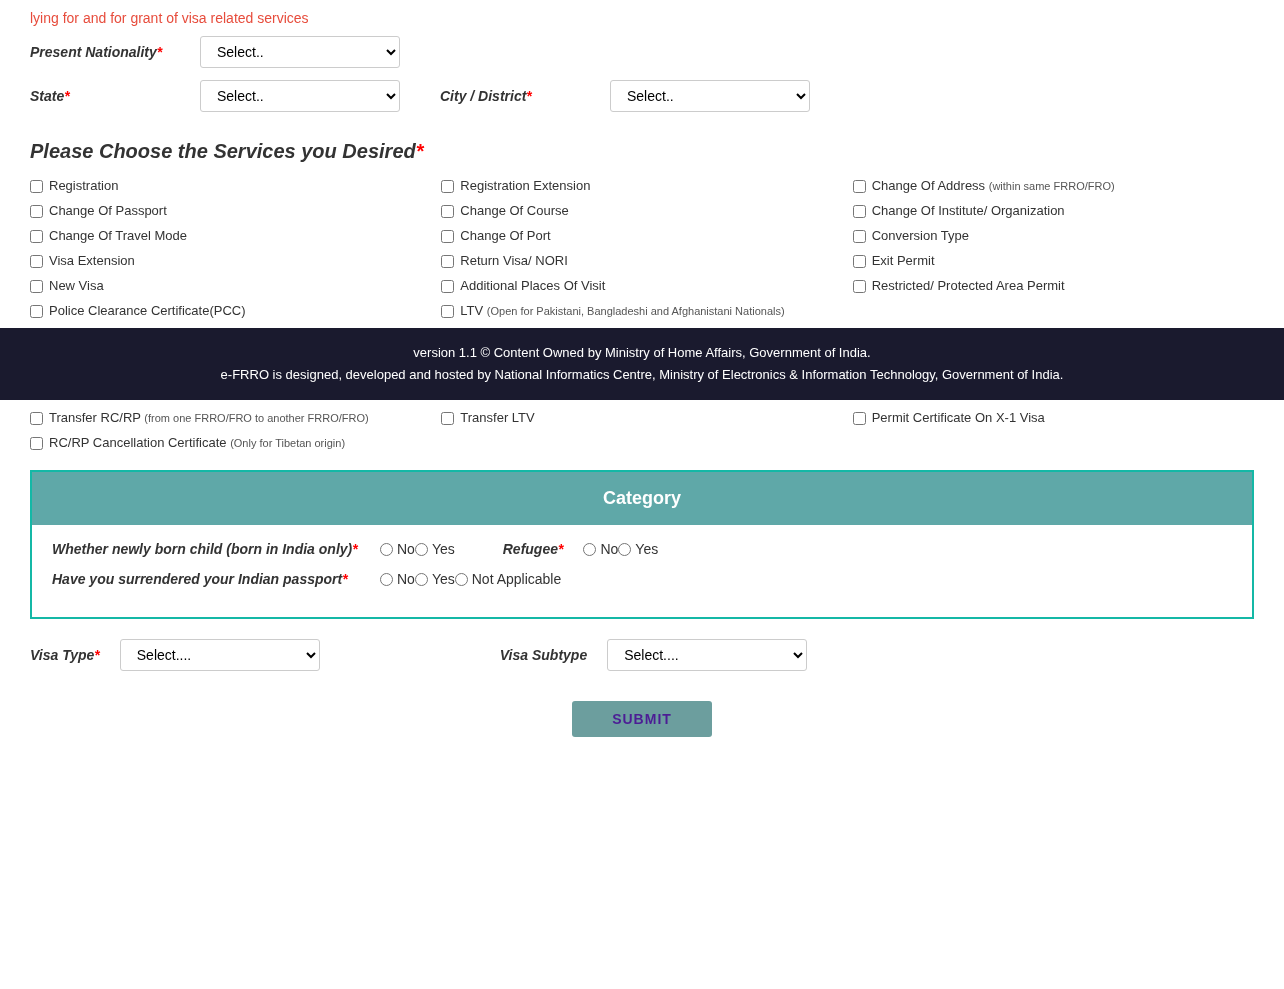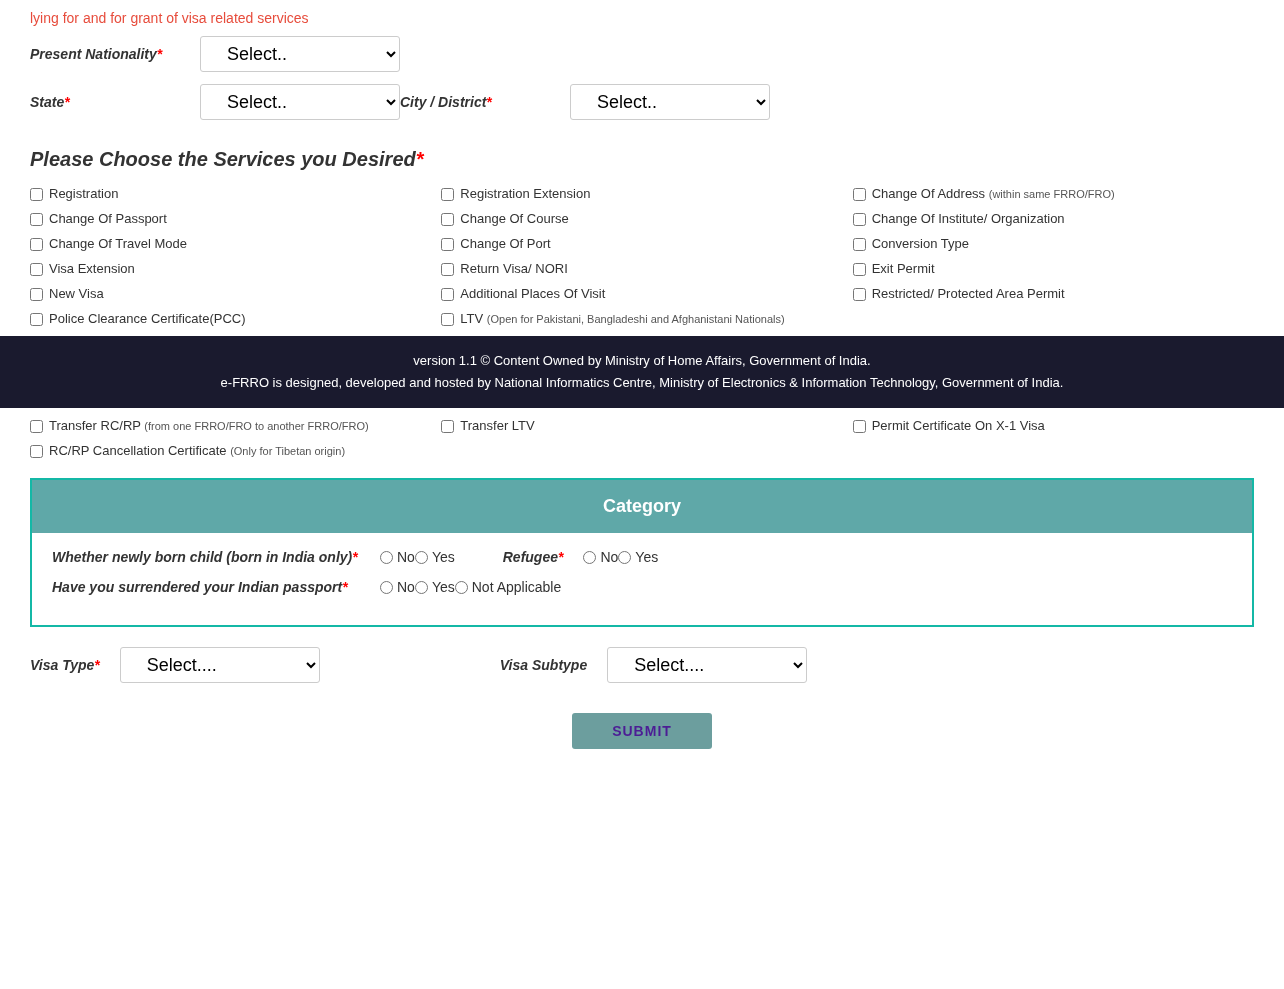--- a/index.html
+++ b/index.html
@@ -18,22 +18,22 @@
       font-weight: bold;
       font-style: italic;
       min-width: 160px;
       font-size: 14px;
     }
     .form-label .req {
       color: red;
     }
     select {
       border: 1px solid #ccc;
-      padding: 6px 22px;
-      font-size: 18px;
+      padding: 6px 12px;
+      font-size: 14px;
       border-radius: 3px;
       background: #fff;
       cursor: pointer;
     }
     .select-nationality { width: 200px; }
     .select-state { width: 200px; }
     .select-city { width: 200px; }
     .select-visa-type { width: 200px; }
     .select-visa-sub { width: 200px; }
 
@@ -161,20 +161,21 @@
       font-size: 14px;
       font-weight: bold;
       letter-spacing: 1px;
       cursor: pointer;
       border-radius: 3px;
     }
 
     .state-city-row {
       display: flex;
       align-items: flex-start;
+      gap: 40px;
       padding: 0 30px;
       margin-bottom: 28px;
       flex-wrap: wrap;
     }
     .state-group, .city-group {
       display: flex;
       align-items: center;
       gap: 10px;
     }
     .nat-row {

